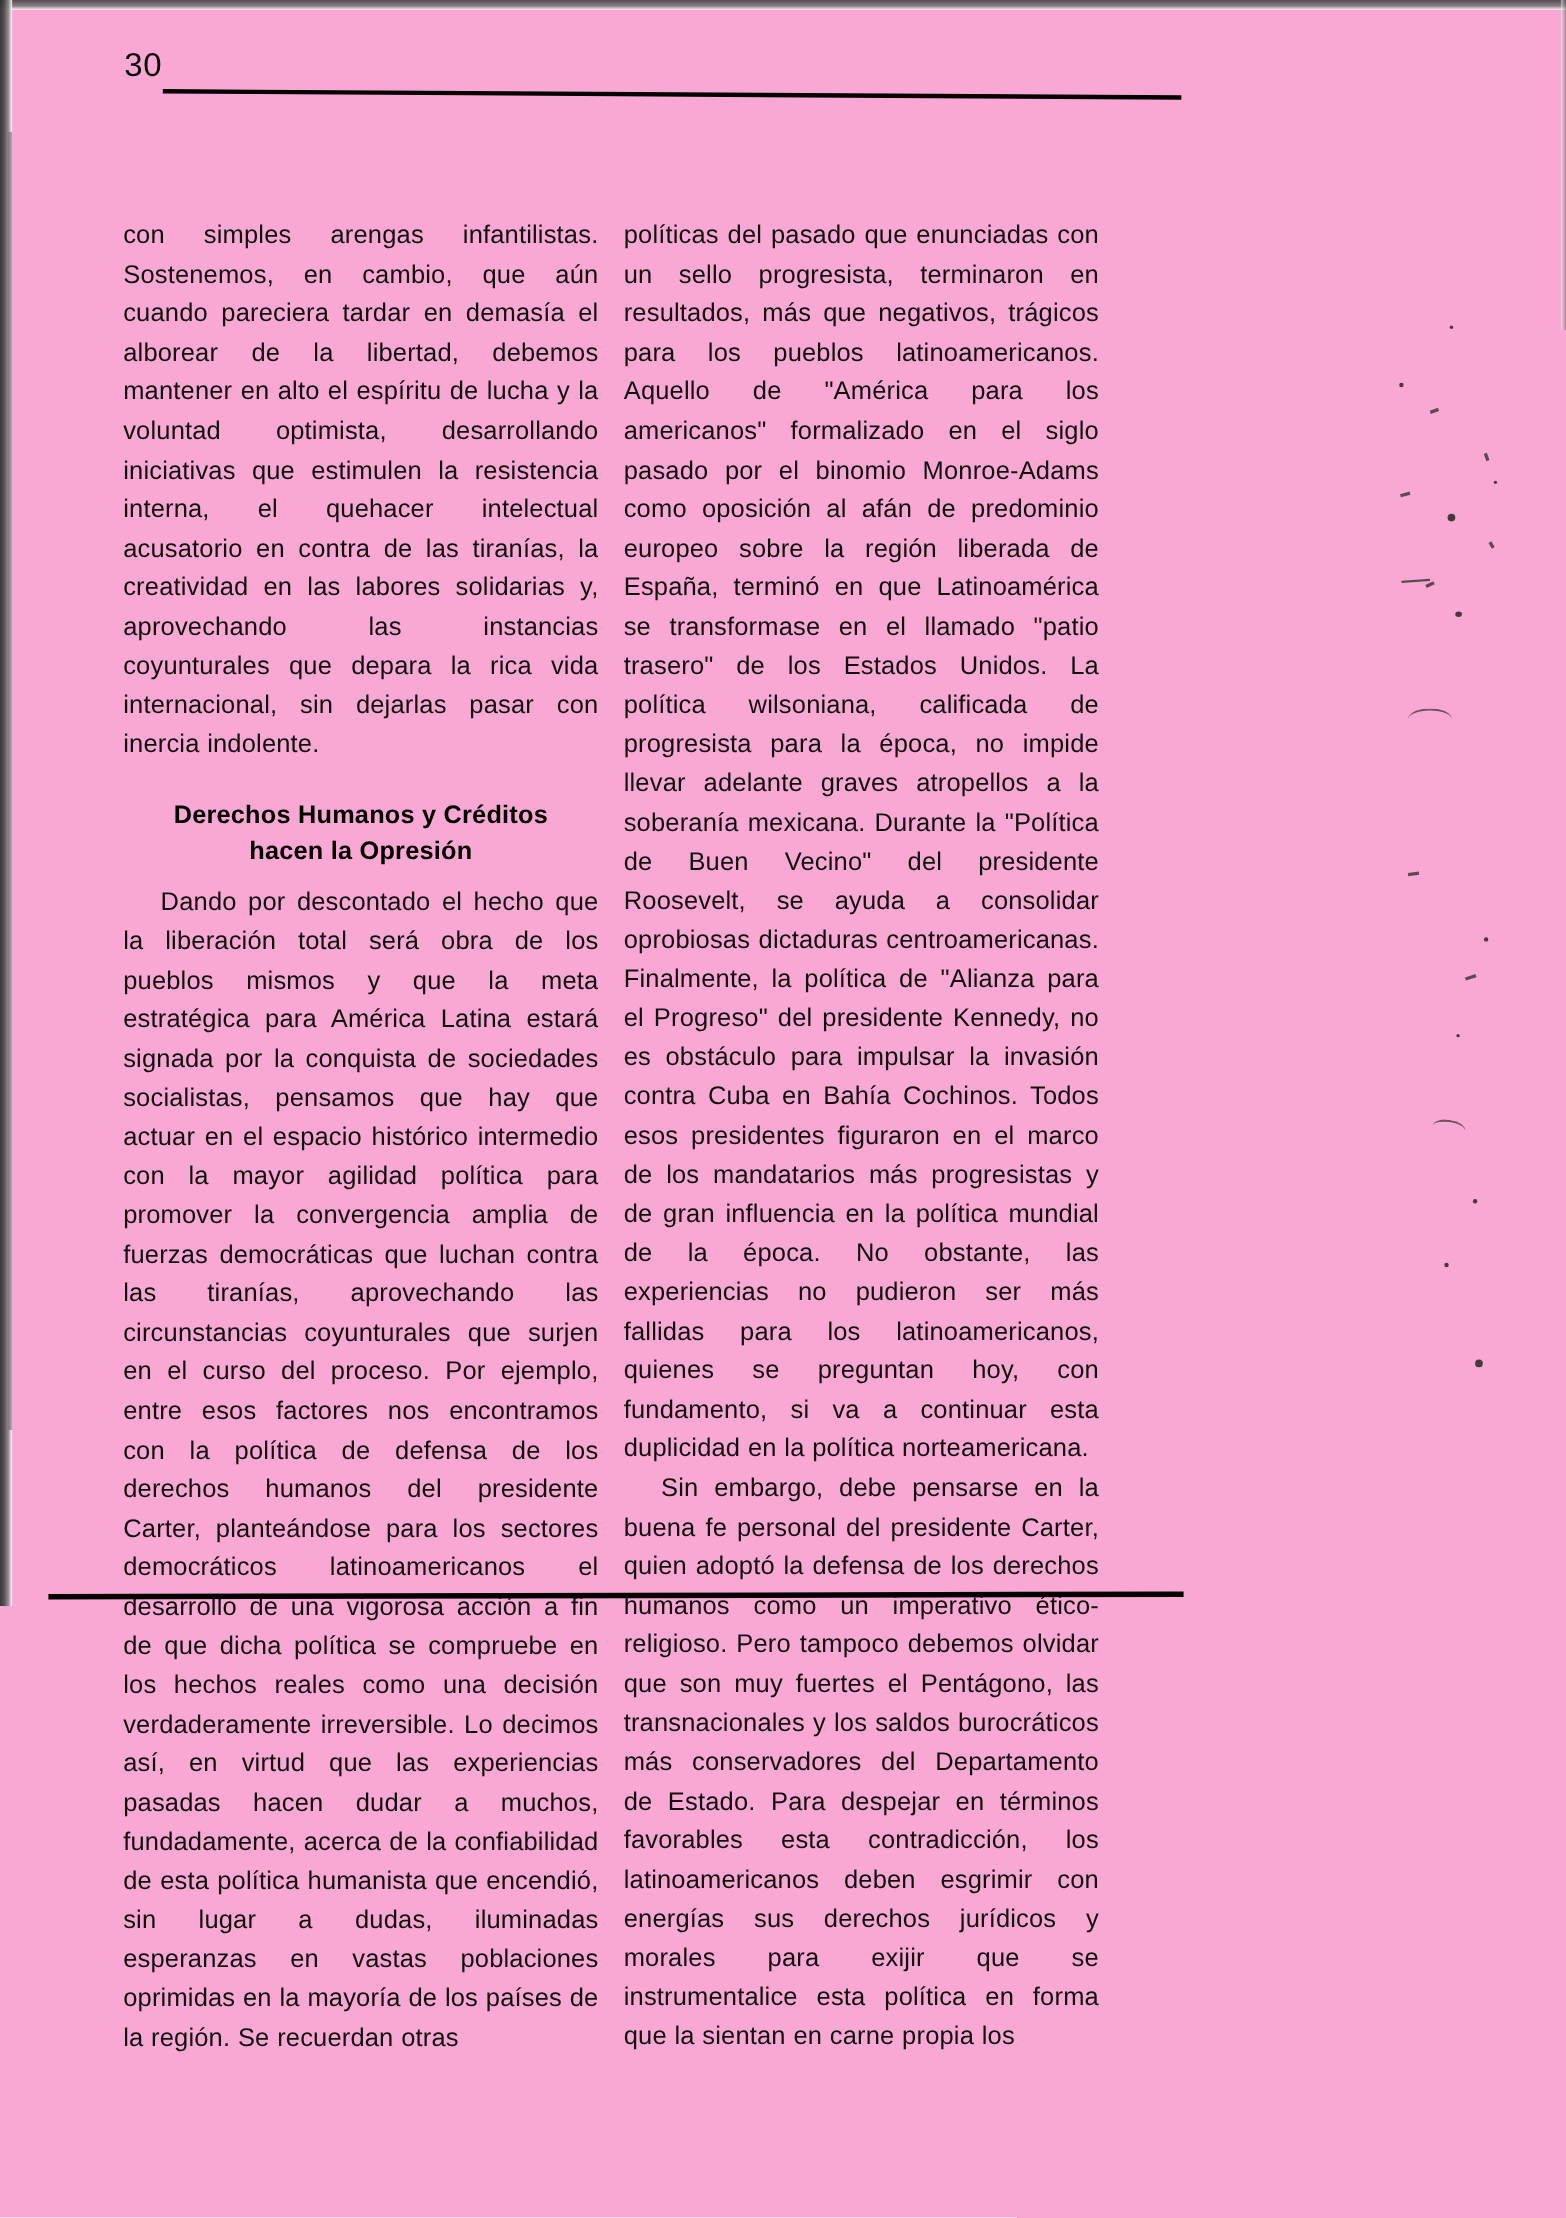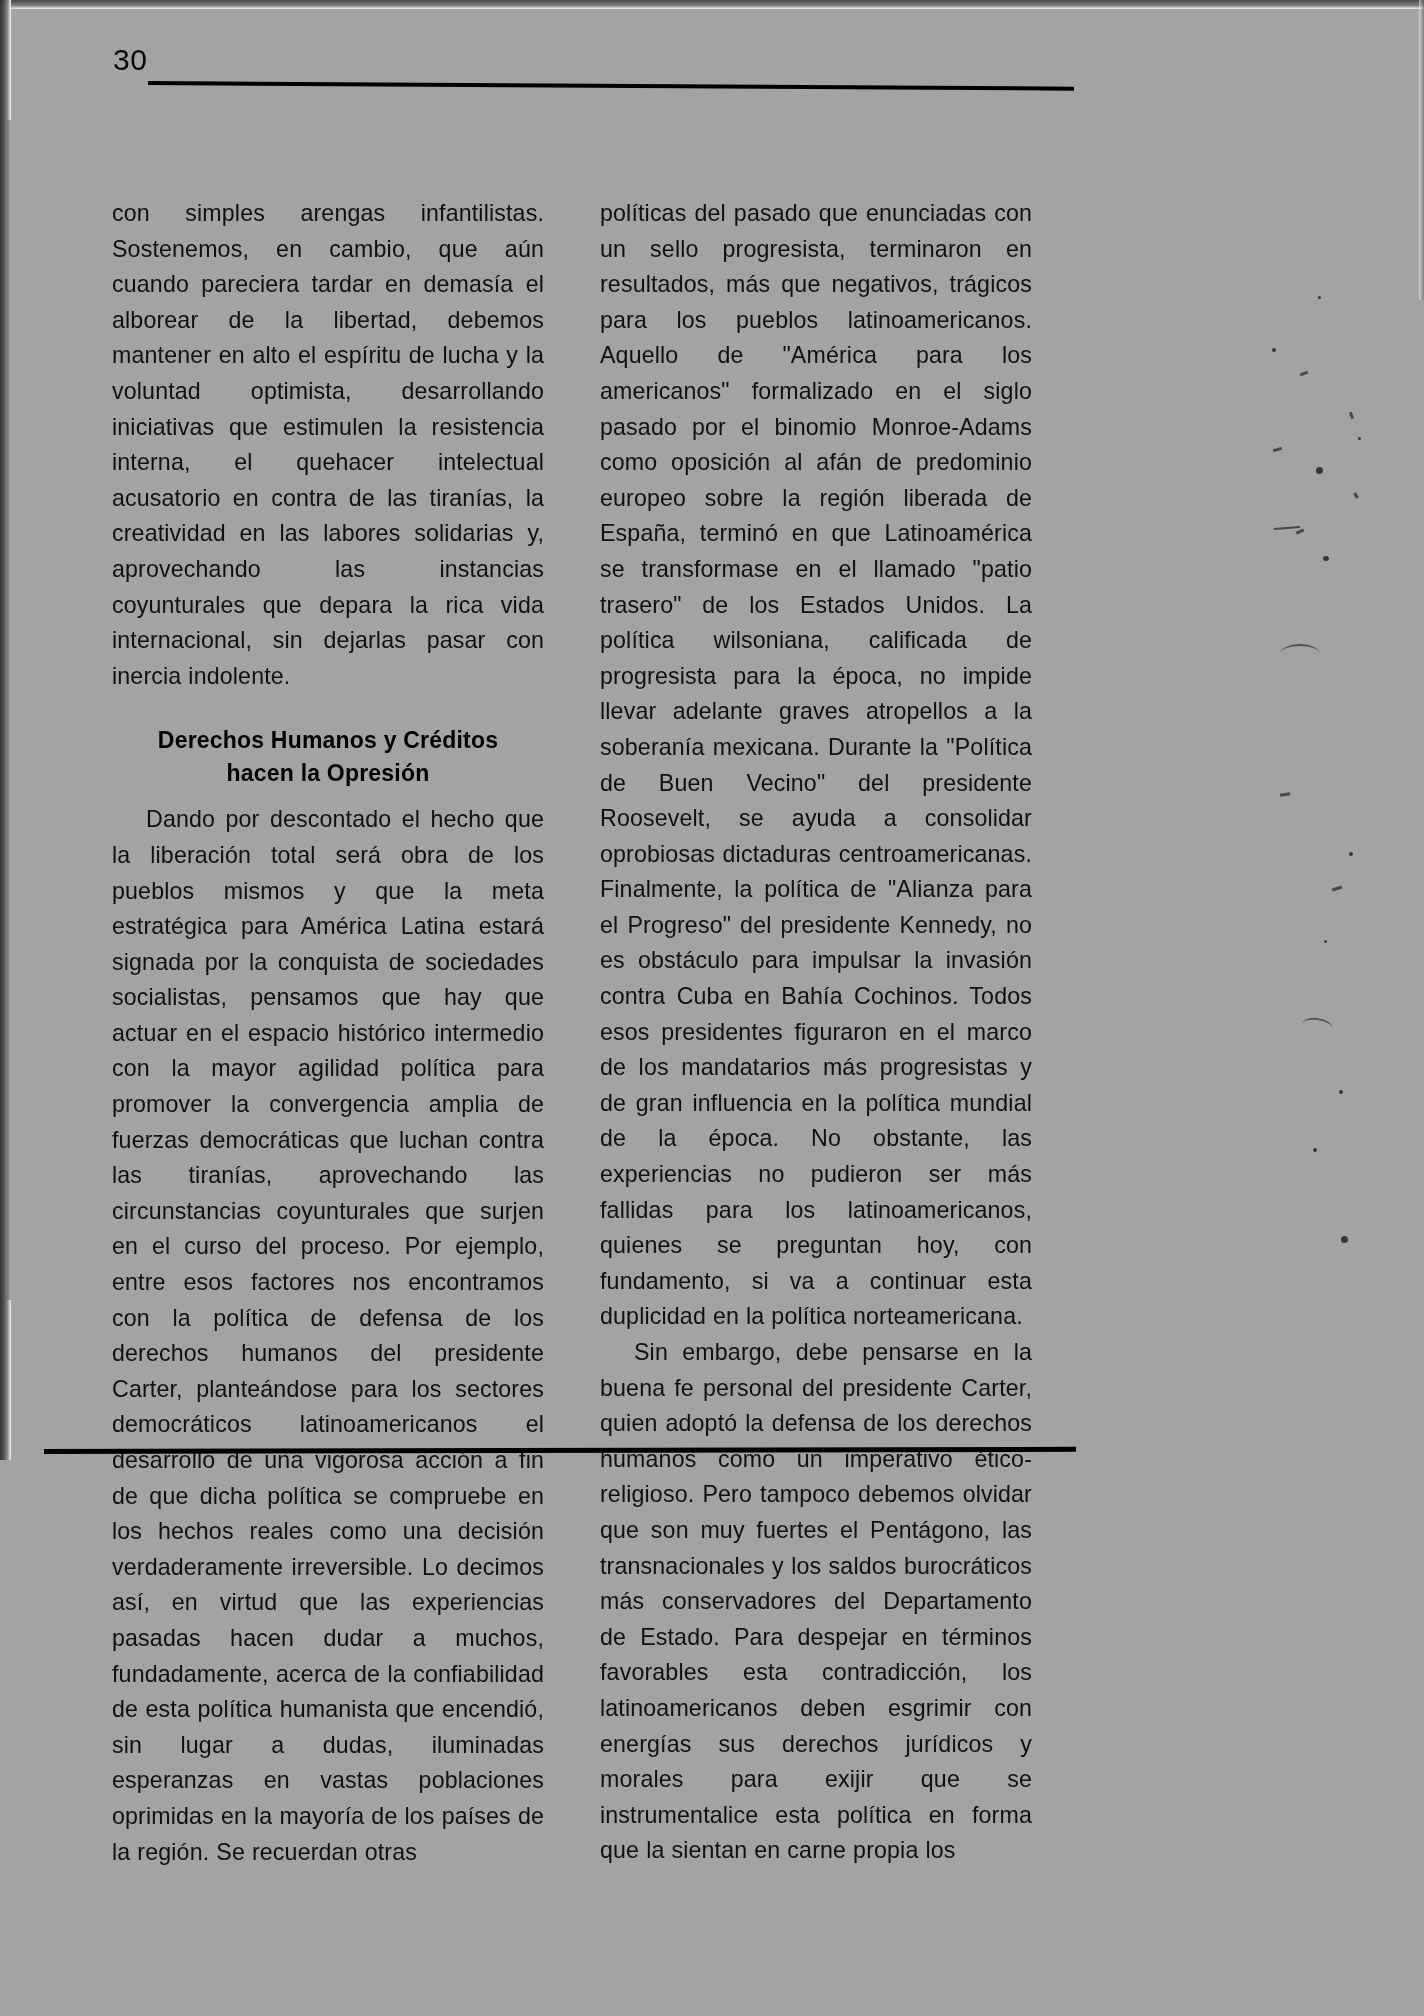--- a/index.html
+++ b/index.html
@@ -8,21 +8,21 @@
     background: #ffffff;
   }
   body {
     font-family: "Liberation Sans", sans-serif;
   }
 
   .page {
     position: relative;
     width: 1424px;
     height: 2016px;
-    background: #a3a3a3;
+    background: #f9a8d4;
     overflow: hidden;
   }
 
   
   .scan-edge-left {
     position: absolute;
     left: 0;
     top: 0;
     width: 11px;
     height: 1460px;
@@ -88,21 +88,21 @@
     transform-origin: left center;
   }
 
   
   .columns {
     position: absolute;
     left: 112px;
     top: 196px;
     width: 920px;
     display: flex;
-    gap: 56px;
+    gap: 23px;
   }
   .col {
     width: 432px;
   }
 
   .para {
     margin: 0;
     font-size: 23.2px;
     line-height: 35.6px;
     color: #101010;

